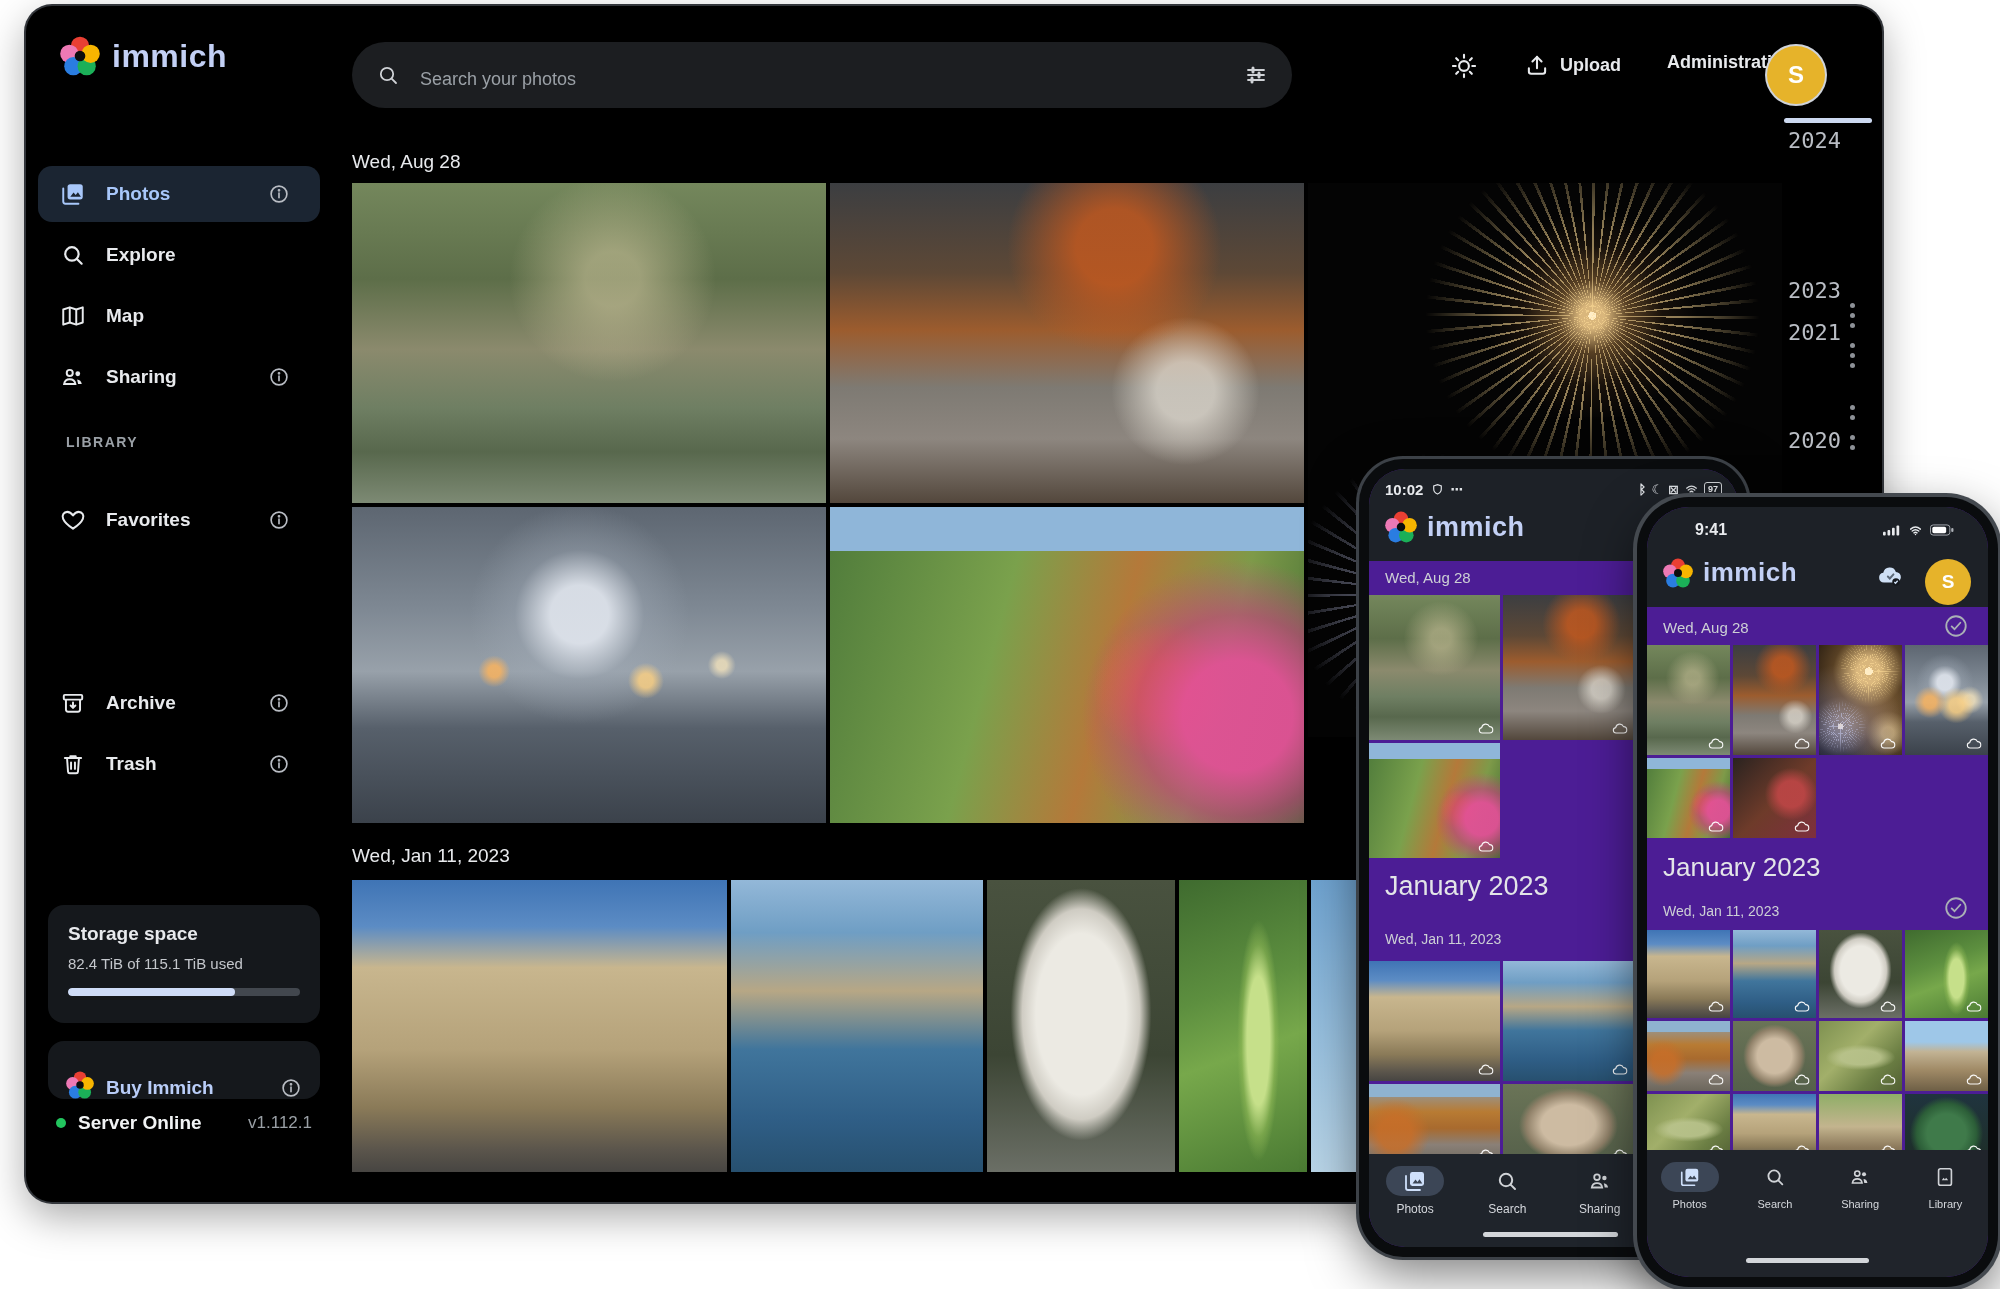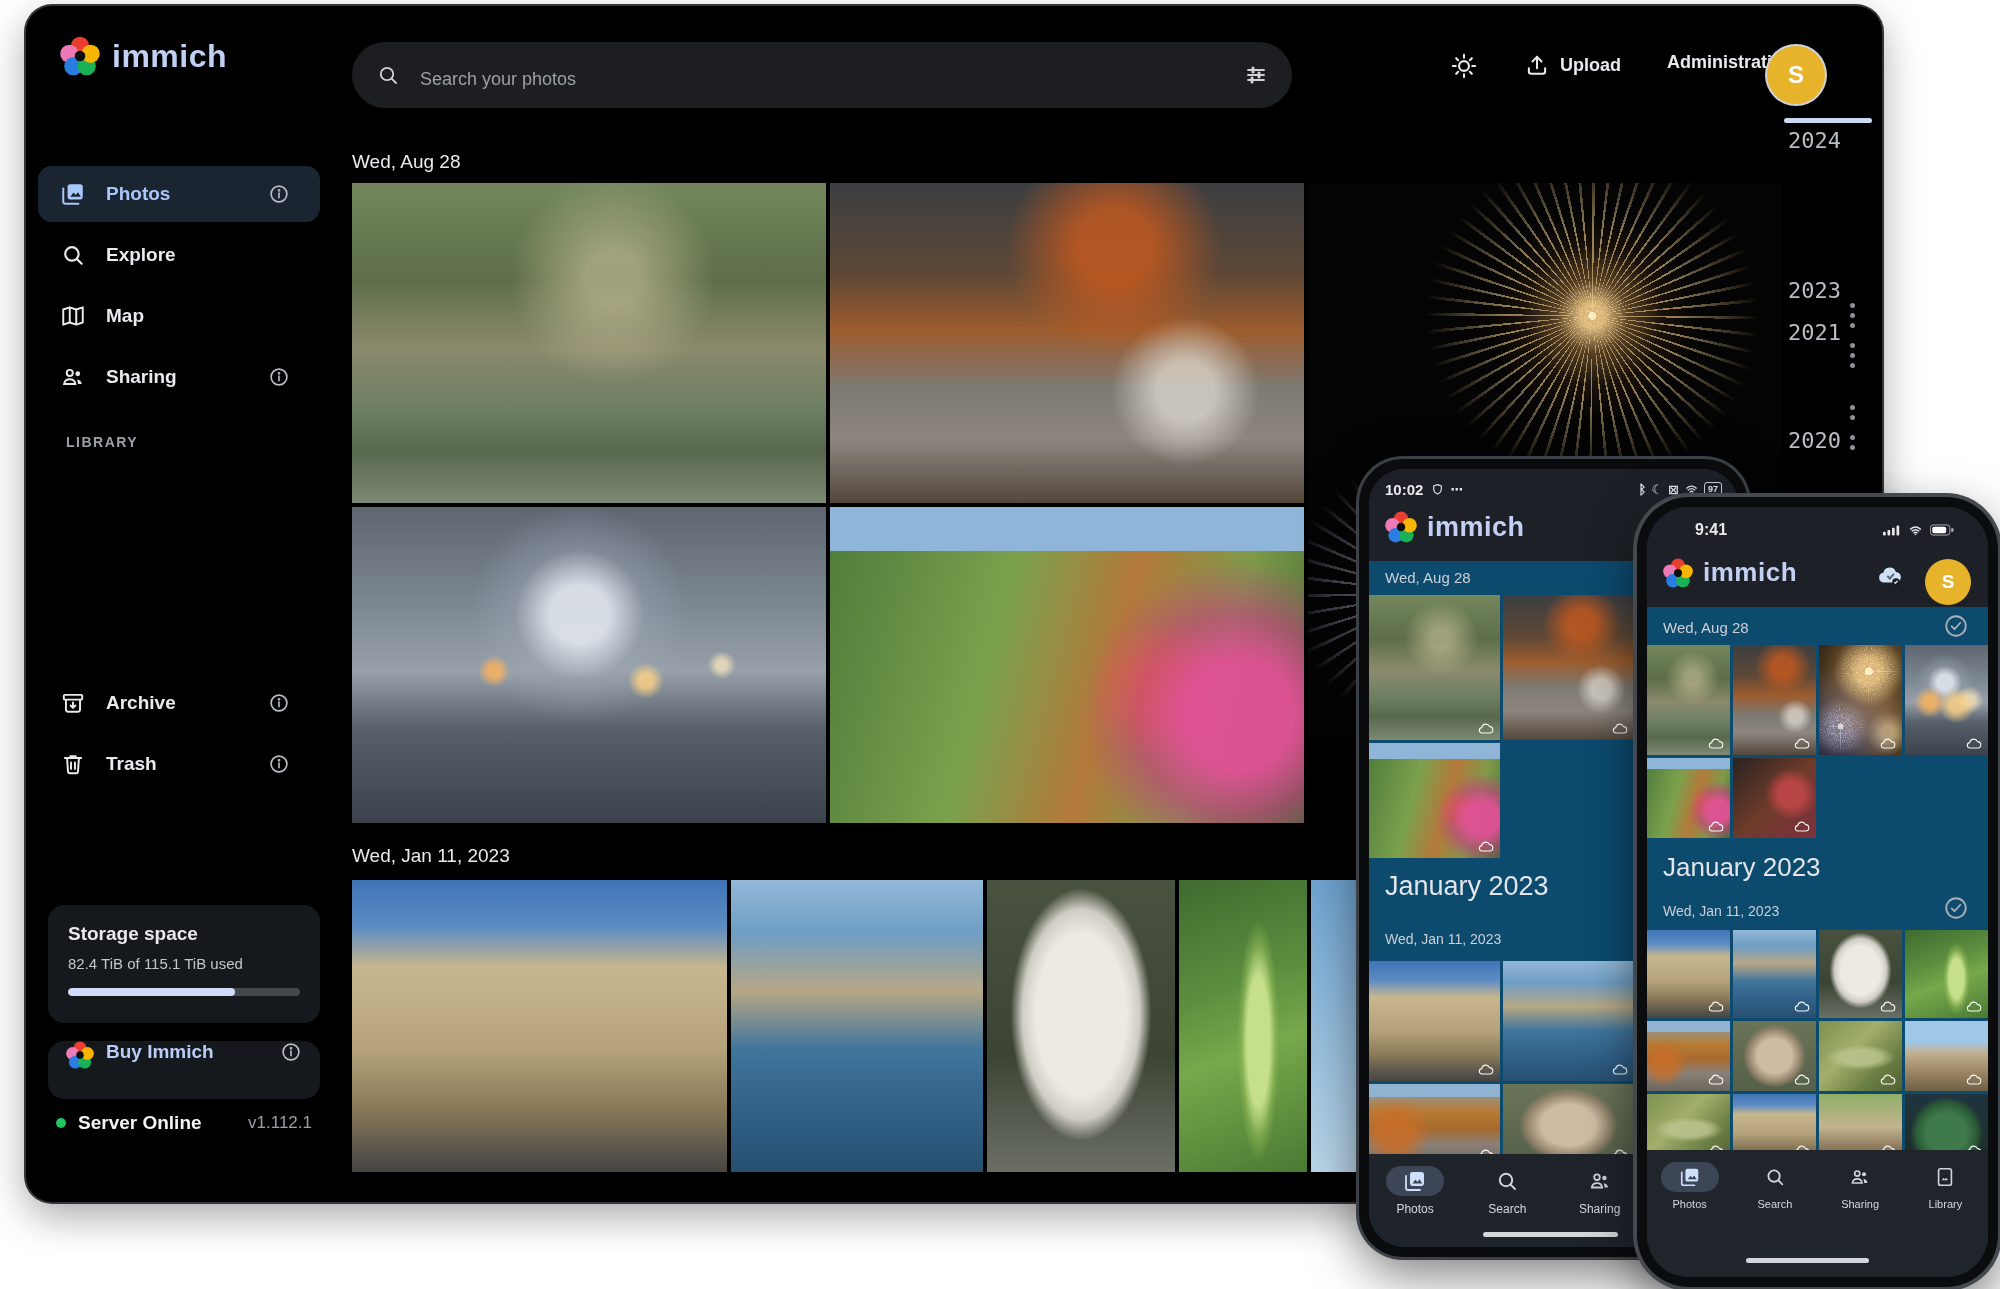--- a/index.html
+++ b/index.html
@@ -28,39 +28,39 @@
   .side-item .lbl{margin-left:20px;font-size:19px;font-weight:bold;}
   .side-item.active{background:#1b2532;color:#a8c7fa;}
   .side-item .info{position:absolute;right:30px;color:#b9bdc4;}
   .lib-head{position:absolute;left:40px;top:428px;font-size:14px;font-weight:bold;color:#9aa0a6;letter-spacing:1.5px;}
   .card{position:absolute;left:22px;width:272px;background:#15181c;border-radius:16px;box-sizing:border-box;}
   .storage{top:899px;height:118px;padding:18px 20px;}
   .storage .t1{font-size:19px;font-weight:bold;color:#e8eaed;}
   .storage .t2{font-size:15px;color:#c4c7cc;margin-top:10px;}
   .bar{margin-top:16px;height:8px;border-radius:4px;background:#42474e;overflow:hidden;}
   .bar>div{height:100%;border-radius:4px;background:#cfdcf7;}
-  .buycard{top:1035px;height:58px;display:flex;align-items:flex-start;padding:0 18px;}
+  .buycard{top:1035px;height:58px;display:flex;align-items:flex-end;padding:0 18px;}
   .buycard .lbl{margin-left:12px;font-size:19px;font-weight:bold;color:#b9cdf8;flex:1;}
   .server{position:absolute;left:22px;top:1106px;width:272px;display:flex;align-items:center;padding:0 8px;box-sizing:border-box;}
   .dot{width:10px;height:10px;border-radius:50%;background:#22c55e;margin-right:12px;}
   .server .st{font-size:19px;font-weight:bold;color:#f1f3f4;flex:1;}
   .server .ver{font-size:17px;color:#9aa0a6;text-align:right;}
   
   .date-head{position:absolute;font-size:19px;color:#e8eaed;}
   .section{position:absolute;left:326px;}
   .tile{position:absolute;overflow:hidden;cursor:pointer;}
   .cloud{position:absolute;right:6px;bottom:5px;opacity:.95;}
   
   .tl-line{position:absolute;left:1758px;top:112px;width:88px;height:5px;border-radius:3px;background:#cdd9f0;}
   .tl-year{position:absolute;left:1762px;width:72px;text-align:left;font-family:"DejaVu Sans Mono",monospace;
            font-size:22px;color:#b9bdc4;}
   .tl-tick{position:absolute;left:1824px;width:5px;height:5px;border-radius:50%;background:#8d9197;}
   
   .phone{position:absolute;border-radius:44px;background:#0a0c0e;box-shadow:0 0 0 3px #3c4147,0 18px 50px rgba(0,0,0,.5);}
-  .p-screen{position:absolute;inset:10px;border-radius:36px;overflow:hidden;background:#0c4a6e;}
+  .p-screen{position:absolute;inset:10px;border-radius:36px;overflow:hidden;background:#4c1d95;}
   .p-head{position:absolute;left:0;right:0;top:0;background:#1d2127;}
   .status{position:absolute;left:0;right:0;display:flex;align-items:center;font-size:15px;font-weight:bold;color:#e8eaed;}
   .p-logo{display:flex;align-items:center;gap:10px;}
   .p-logo .logo-text{font-size:27px;}
   .p-date{position:absolute;font-size:15px;color:#cdd0d5;}
   .p-month{position:absolute;font-size:27px;color:#e3e5e8;}
   .p-grid{position:absolute;left:0;}
   .p-nav{position:absolute;left:0;right:0;bottom:0;background:#1f242b;display:flex;justify-content:space-around;
          align-items:flex-start;padding-top:12px;}
   .nav-item{display:flex;flex-direction:column;align-items:center;gap:6px;width:84px;cursor:pointer;color:#cfd2d6;}
@@ -234,20 +234,35 @@
         <svg width="22" height="22" viewBox="0 0 24 24" fill="none" stroke="currentColor" stroke-width="1.8" stroke-linecap="round">
             <circle cx="12" cy="12" r="8.6"></circle>
             <path d="M12 11v5"></path>
             <circle cx="12" cy="8" r="0.6" fill="currentColor"></circle>
           </svg>
       </span>
     </div>
 
     <div class="lib-head">LIBRARY</div>
 
+    <div class="side-item" style="top:486px">
+      <span class="ic">
+        <svg width="26" height="26" viewBox="0 0 24 24" fill="none" stroke="currentColor" stroke-width="1.9" stroke-linejoin="round">
+            <path d="M12 20S4.8 15.4 2.9 11C1.4 7.6 3.6 4.5 6.7 4.5c2 0 3.6 1 5.3 3.2 1.7-2.2 3.3-3.2 5.3-3.2 3.1 0 5.3 3.1 3.8 6.5C19.2 15.4 12 20 12 20z"></path>
+          </svg>
+      </span>
+      <span class="lbl">Favorites</span>
+      <span class="info">
+        <svg width="22" height="22" viewBox="0 0 24 24" fill="none" stroke="currentColor" stroke-width="1.8" stroke-linecap="round">
+            <circle cx="12" cy="12" r="8.6"></circle>
+            <path d="M12 11v5"></path>
+            <circle cx="12" cy="8" r="0.6" fill="currentColor"></circle>
+          </svg>
+      </span>
+    </div>
 
 
 
     <div class="side-item" style="top:669px">
       <span class="ic">
         <svg width="26" height="26" viewBox="0 0 24 24" fill="none" stroke="currentColor" stroke-width="1.8" stroke-linejoin="round">
             <rect x="3.5" y="4.5" width="17" height="4.4" rx="1"></rect>
             <path d="M5.5 8.9V18a2 2 0 0 0 2 2h9a2 2 0 0 0 2-2V8.9"></path>
             <path d="M12 11.5v5M9.8 14.3 12 16.5l2.2-2.2" stroke-linecap="round"></path>
           </svg>

